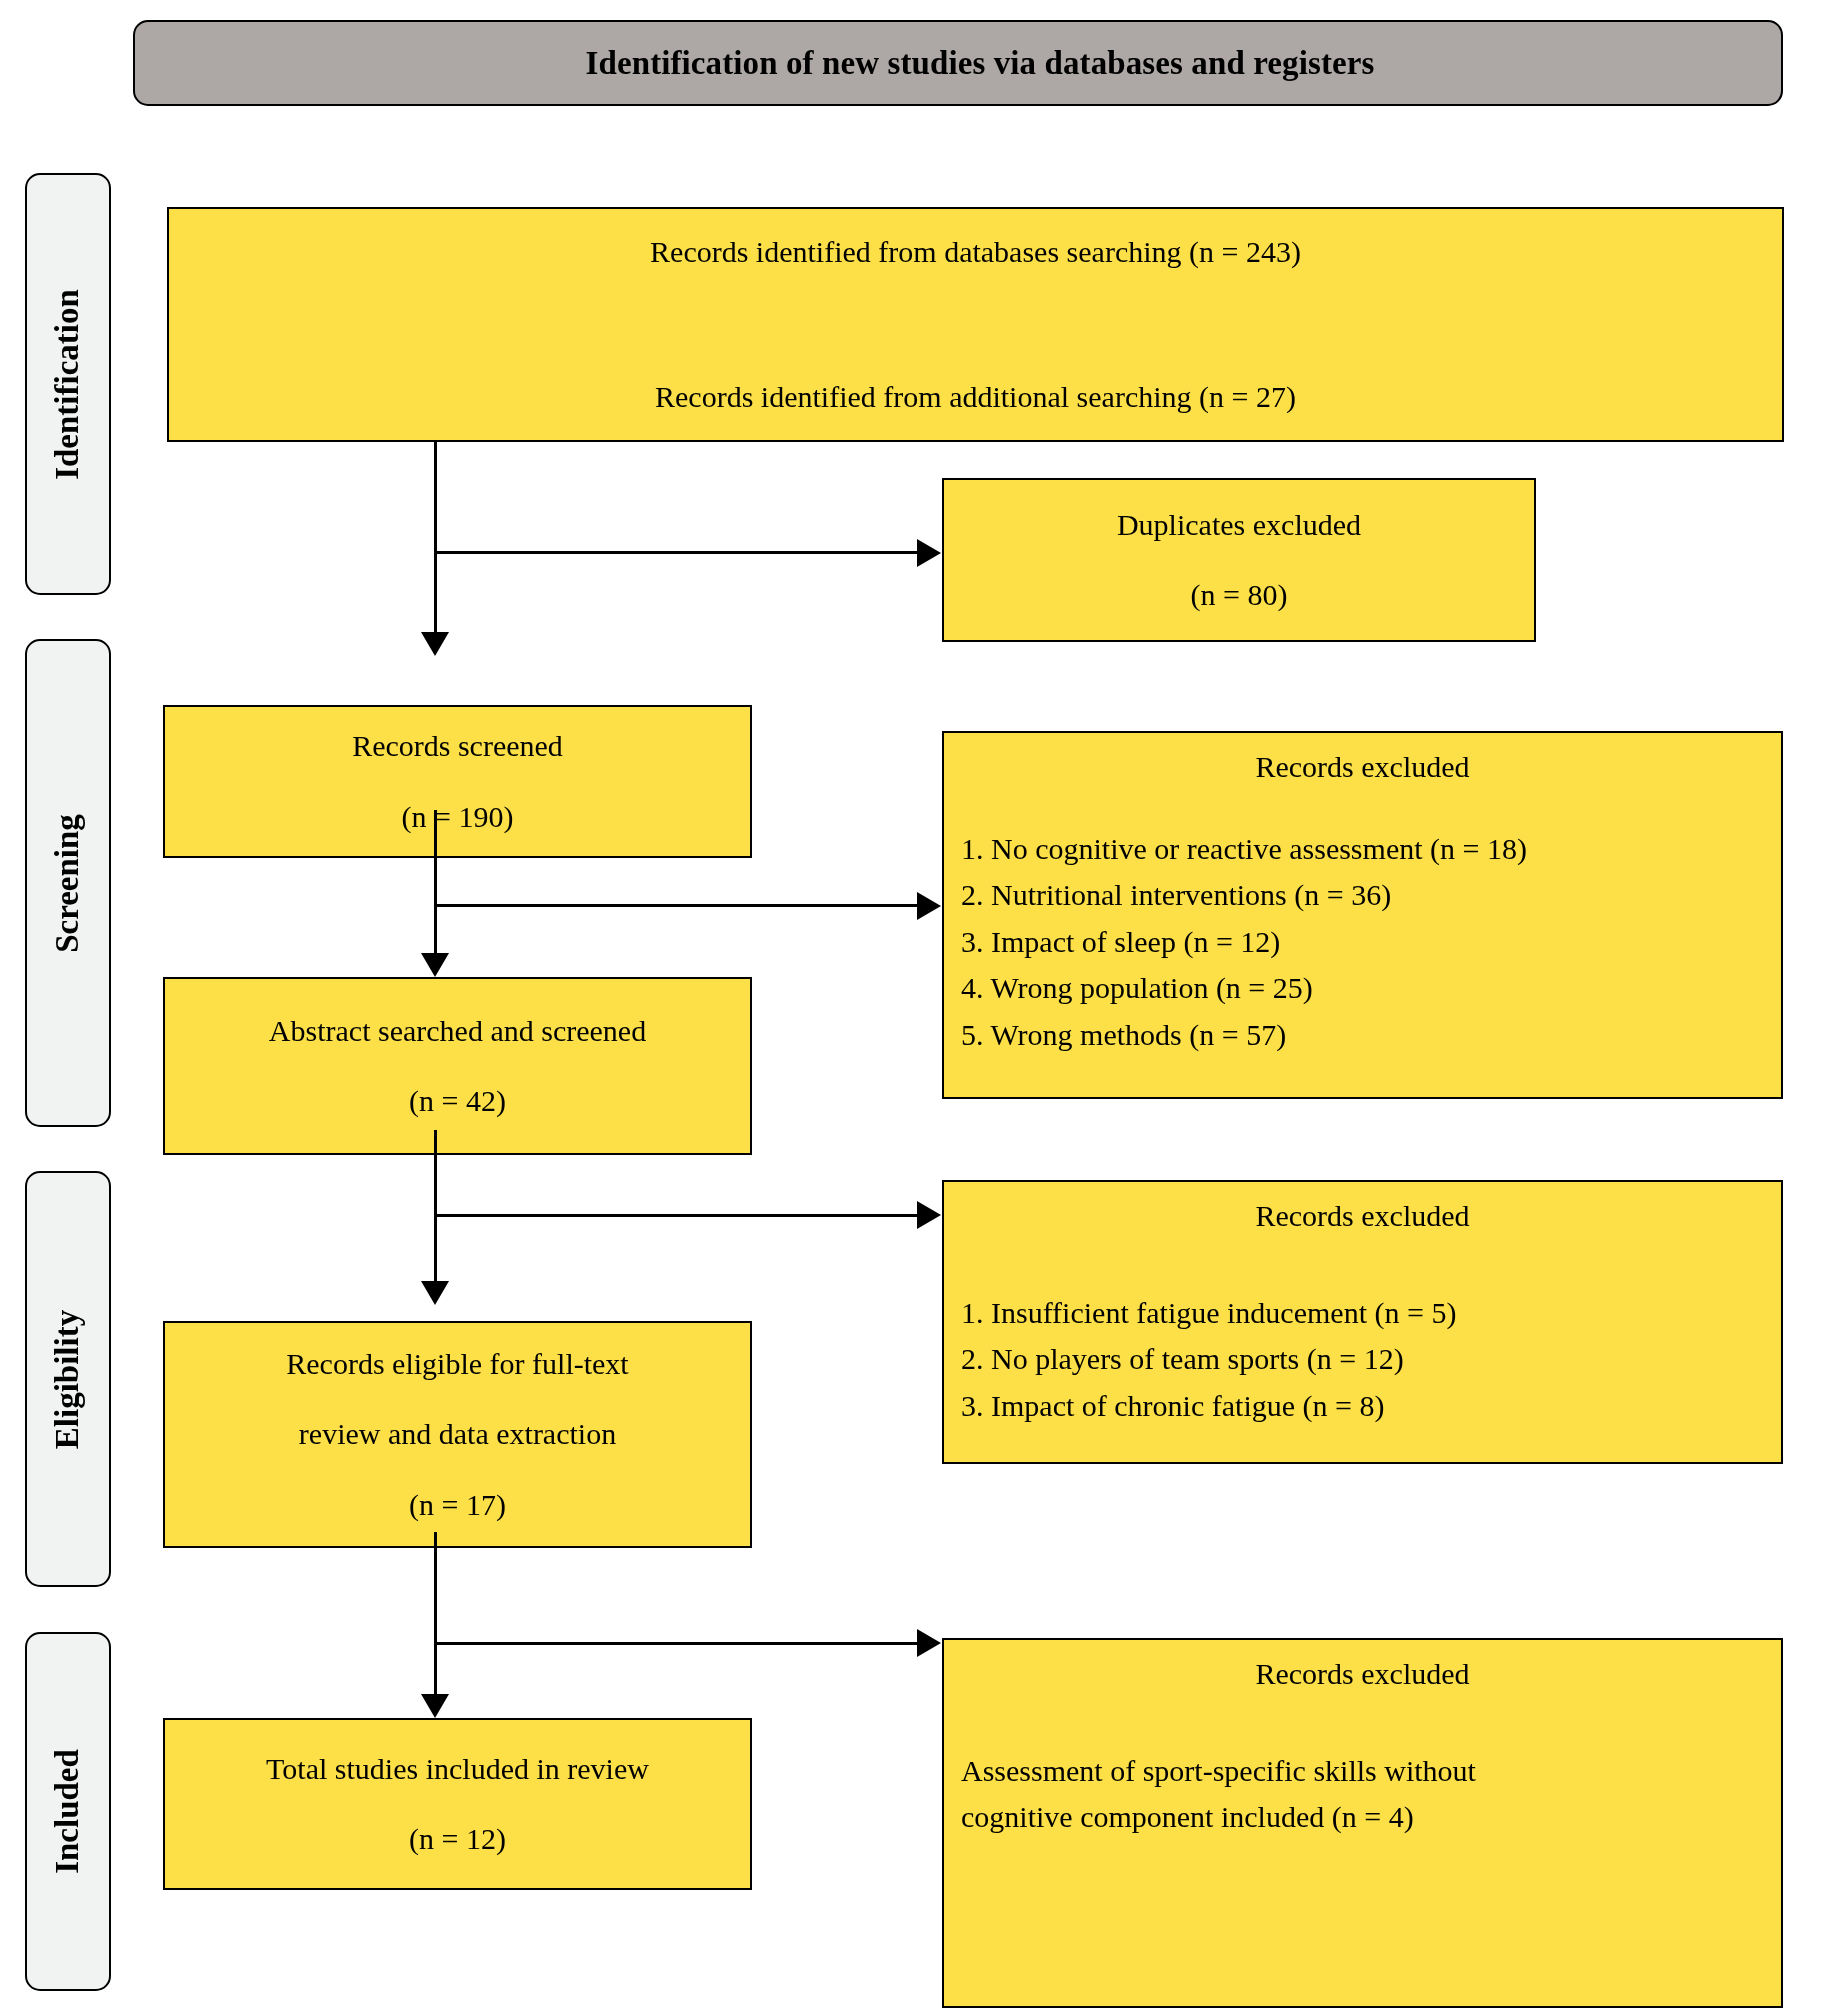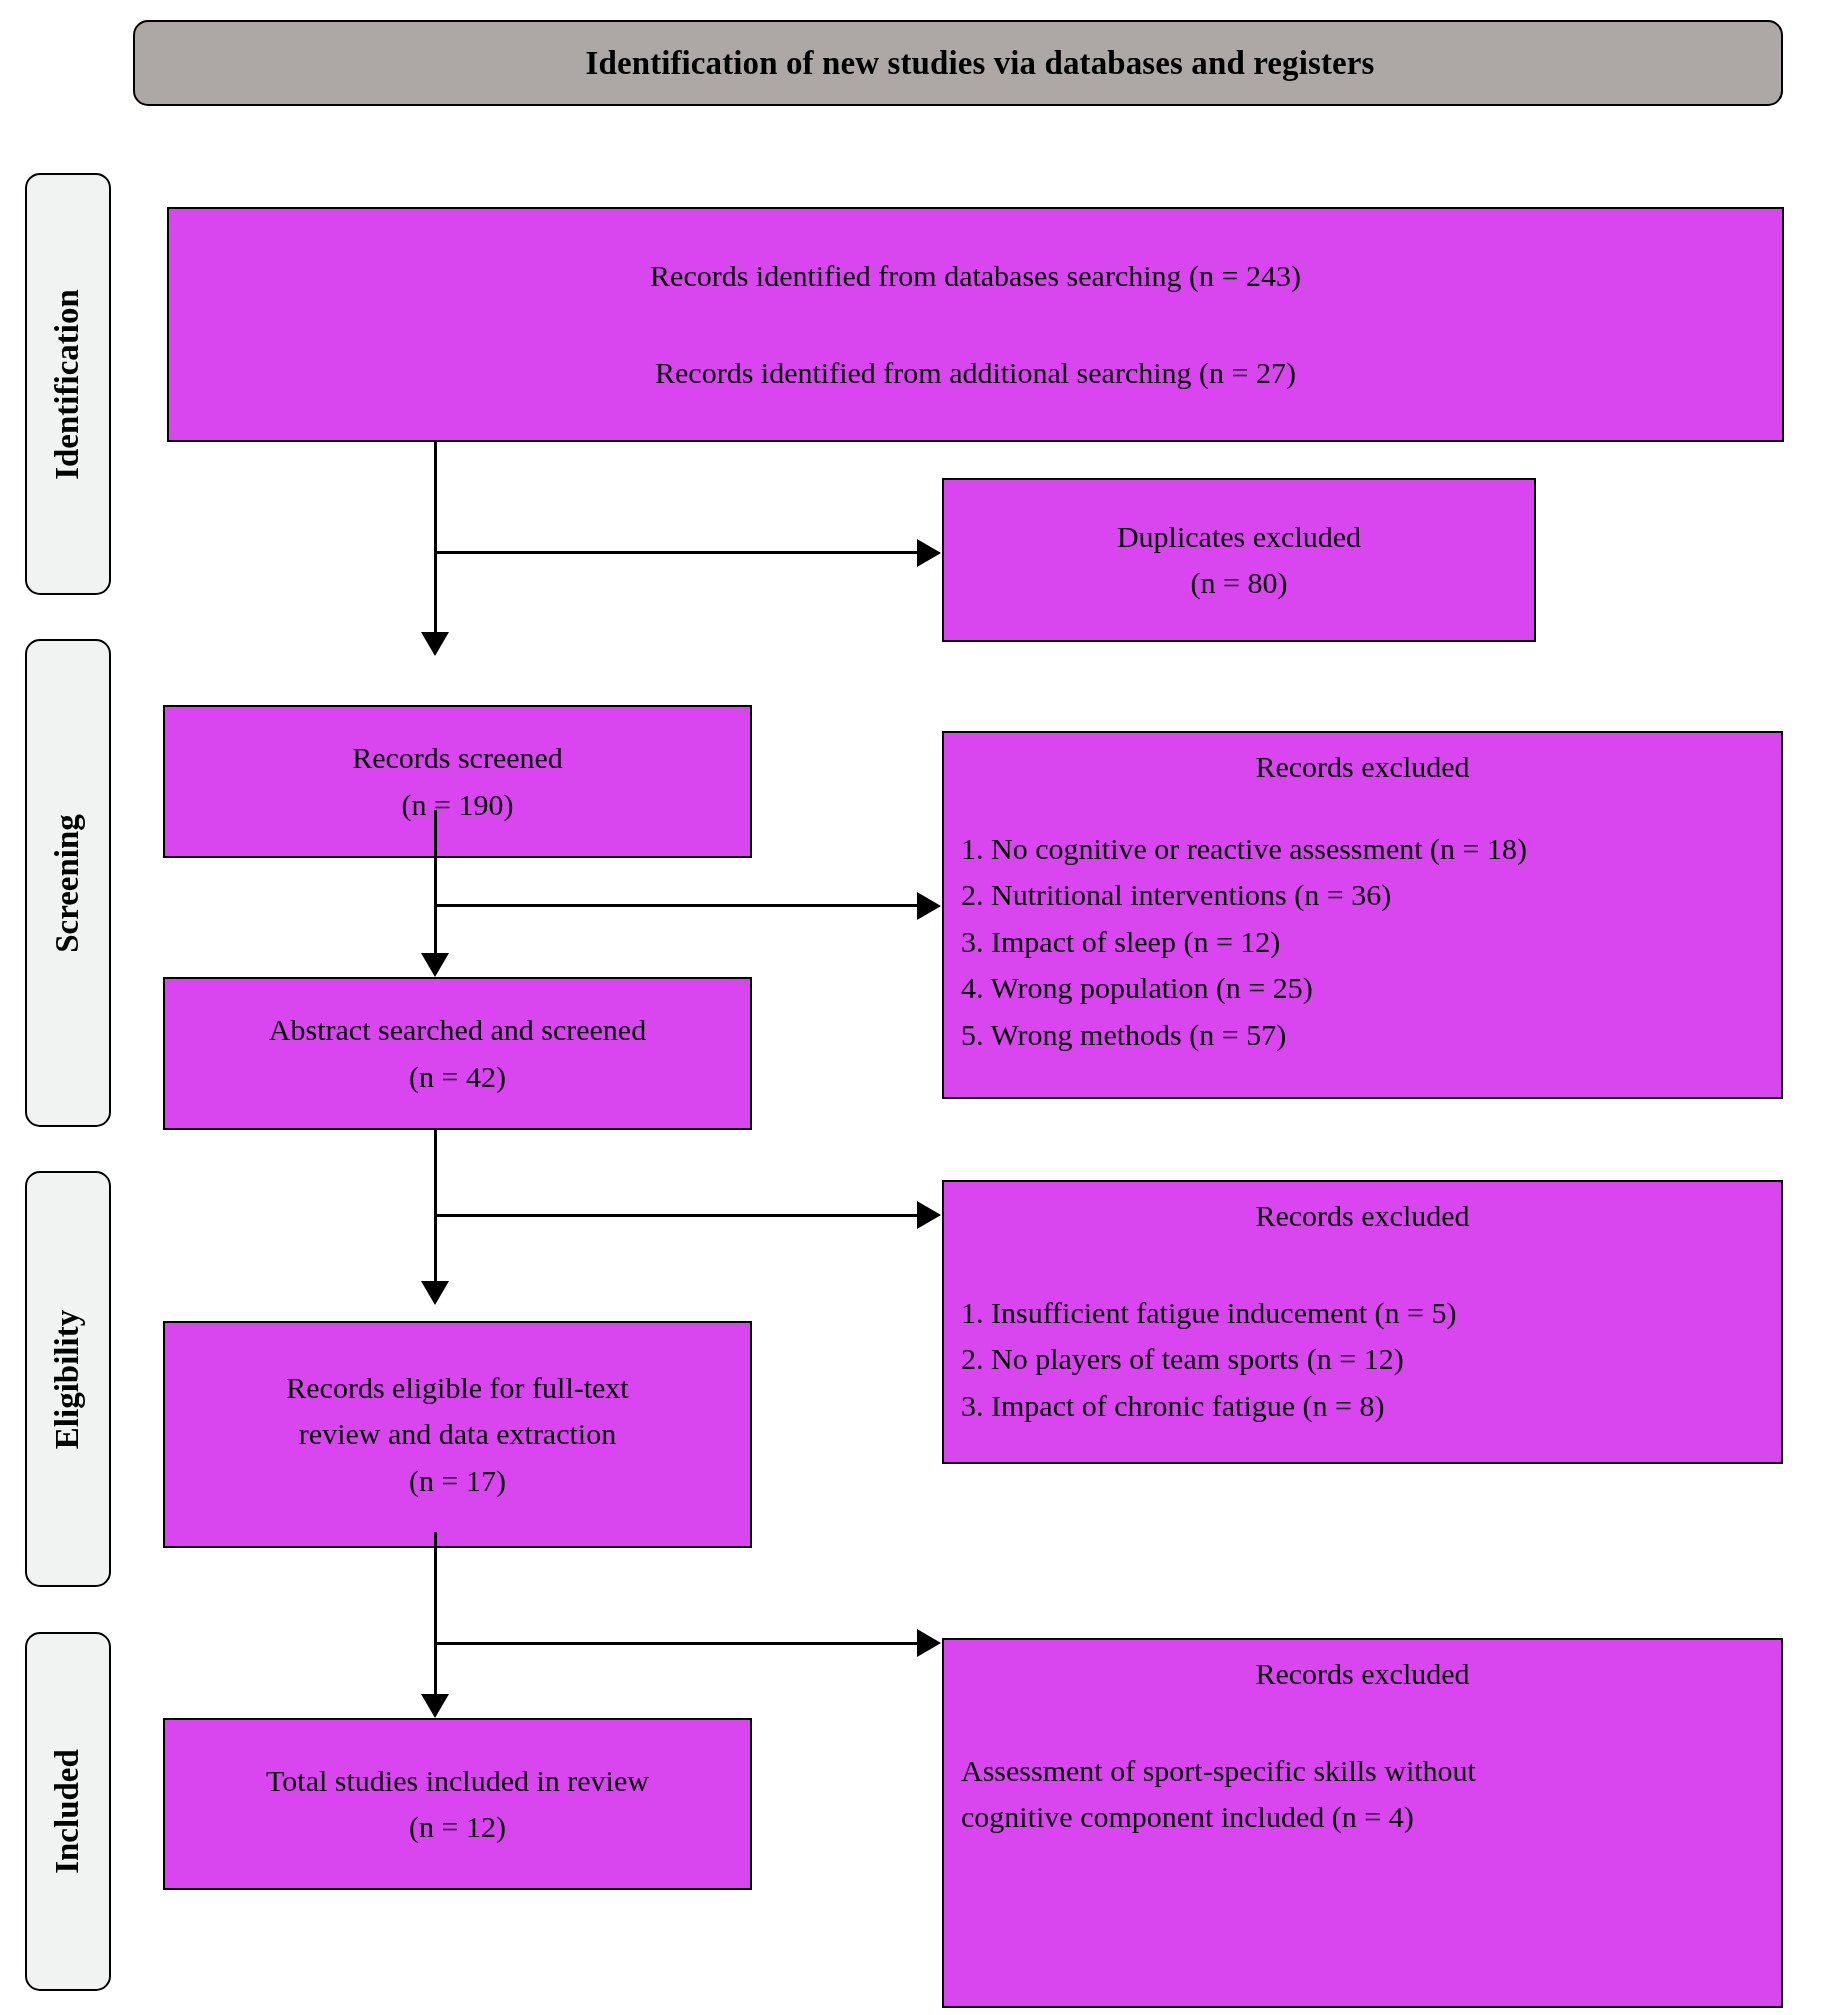--- a/index.html
+++ b/index.html
@@ -59,24 +59,25 @@
     line-height: 1;
   }
   #stage-identification { top: 173px;  height: 422px; }
   #stage-screening      { top: 639px; height: 488px; }
   #stage-eligibility    { top: 1171px; height: 416px; }
   #stage-included       { top: 1632px; height: 359px; }
 
   
   .flow-box {
     position: absolute;
-    background: #d946ef;
+    background: #fde047;
     border: 2.9px solid #000000;
     padding: 11.4px 17px;
     line-height: 1.55;
+    gap: 24px;
   }
   .flow-box .line {
     font-size: 30px;
     white-space: nowrap;
   }
   .flow-box.centered {
     display: flex;
     flex-direction: column;
     align-items: center;
     justify-content: center;
@@ -97,21 +98,21 @@
     white-space: nowrap;
   }
   .spacer-md { height: 35px; }
   .spacer-lg { height: 50px; }
 
   
   #box-identified     { left: 167px;  top: 207px;  width: 1617px; height: 235px; }
   #box-duplicates     { left: 942px; top: 478px;  width: 594px; height: 164px; }
   #box-screened       { left: 163px;  top: 657px; width: 589px; height: 153px; margin-top: 48px; }
   #box-excluded-1     { left: 942px; top: 731px; width: 841px; height: 368px; }
-  #box-abstract       { left: 163px;  top: 977px; width: 589px; height: 153px; }
+  #box-abstract       { left: 163px;  top: 977px; width: 589px; height: 178px; }
   #box-excluded-2     { left: 942px; top: 1180px; width: 841px; height: 284px; }
   #box-eligible       { left: 163px;  top: 1305px; width: 589px; height: 227px; margin-top: 16px; }
   #box-excluded-3     { left: 942px; top: 1638px; width: 841px; height: 370px; }
   #box-included       { left: 163px;  top: 1718px; width: 589px; height: 172px; }
 
   
   .vline {
     position: absolute;
     width: 3.4px;
     background: #000000;

